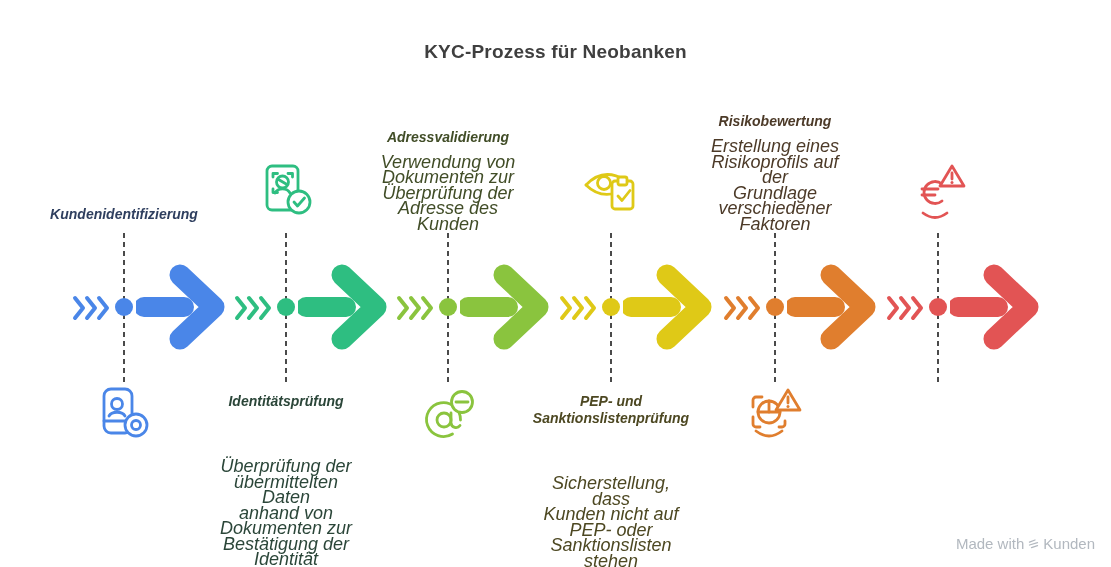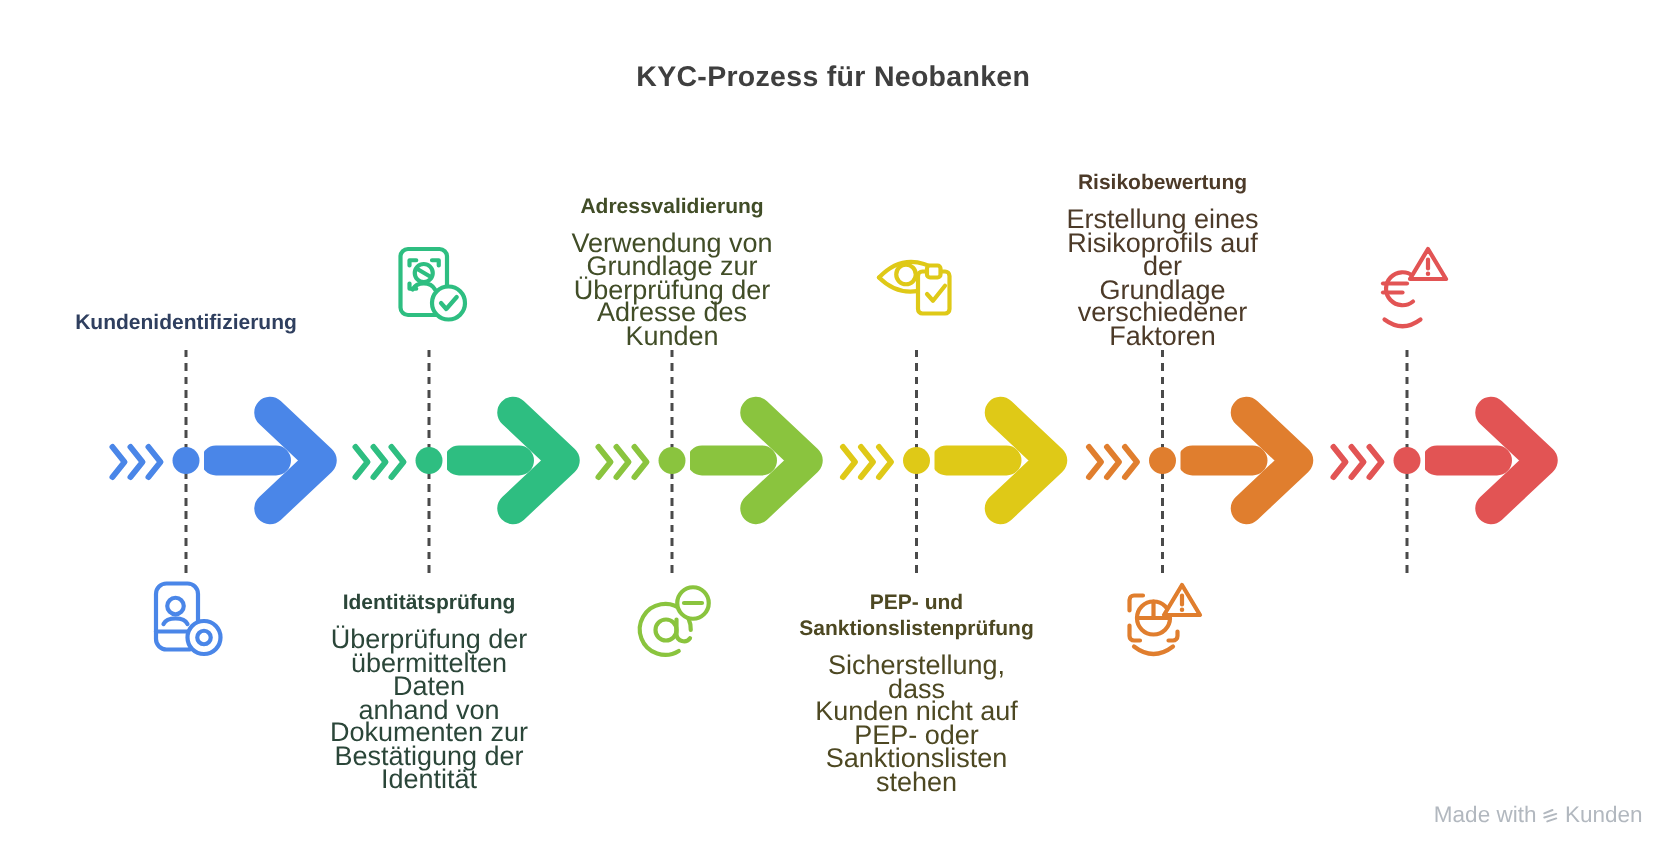--- a/index.html
+++ b/index.html
@@ -5,27 +5,27 @@
   html,body { margin:0; padding:0; background:#ffffff; }
   .canvas {
     position:relative; width:1111px; height:567px; background:#ffffff;
     font-family:"Liberation Sans", sans-serif; overflow:hidden;
   }
   .title {
     position:absolute; left:0; top:41px; width:100%;
     text-align:center; font-size:19px; font-weight:bold; color:#3f3f3f;
     letter-spacing:.2px;
   }
-  .step { position:absolute; inset:0; pointer-events:none; color:var(--text); }
+  .step { position:absolute; inset:0; pointer-events:none; color:var(--text);font-style:italic; }
   .textblock {
     position:absolute; left:calc(var(--cx) - 90px); width:180px;
     display:flex; flex-direction:column; align-items:center; text-align:center;
   }
   .step.label-top .textblock { top:100px; height:132px; justify-content:flex-end; }
-  .step.label-bottom .textblock { top:393px; }
+  .step.label-bottom .textblock { top:393px;gap:40px; }
   .step-label {
     font-size:14px; font-weight:bold; line-height:17px; white-space:pre-line;
     margin-bottom:9px; color:var(--text);
   }
   .step-desc {
     font-size:18px; line-height:15.5px; white-space:pre-line;
     max-width:140px; color:var(--text);
   }
   .dashline {
     position:absolute; left:calc(var(--cx) - 1px); top:233px; width:2px; height:150px;
@@ -125,21 +125,21 @@
     <div class="dot"></div>
     <svg class="arrow" viewBox="0 0 92 86">
       <line x1="8" y1="43" x2="48" y2="43" stroke-width="20"></line>
       <polyline points="44,11 78,43 44,75" stroke-width="21"></polyline>
     </svg>
   </div>
       <div class="step label-top" style="--cx: 448px; --accent: #8AC43E; --text: #414D27;">
     <div class="textblock">
       <div class="step-label">Adressvalidierung</div>
       <div class="step-desc">Verwendung von
-Grundlage zur
+Dokumenten zur
 Überprüfung der
 Adresse des Kunden</div>
     </div>
     <div class="dashline"></div>
     <div class="icon-slot">
           <svg viewBox="0 0 64 64" stroke="currentColor" fill="none" stroke-width="2.8" stroke-linecap="round" stroke-linejoin="round">
     <circle cx="28" cy="37" r="7"></circle>
     <path d="M35 30 v10 a5 5 0 0 0 9 2.5"></path>
     <path d="M44.5 37 a17 17 0 1 0 -8 14"></path>
     <circle cx="46" cy="19" r="10.5" fill="#ffffff"></circle>

